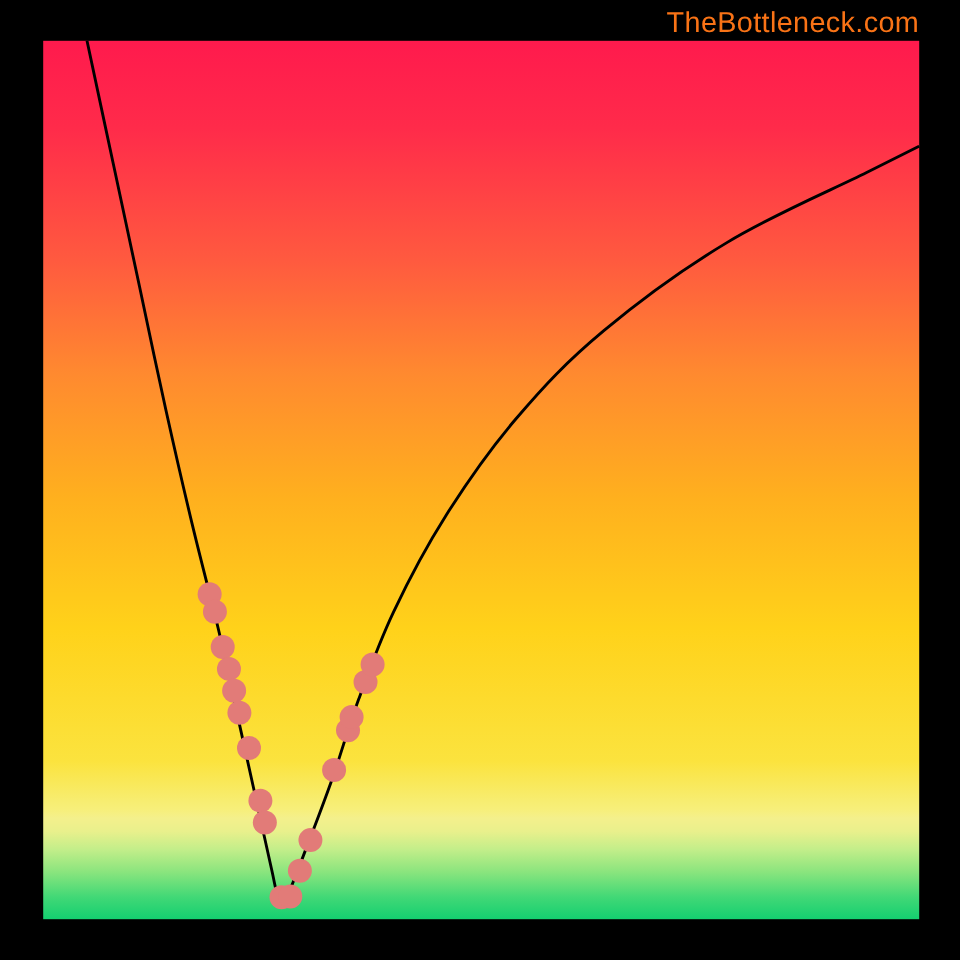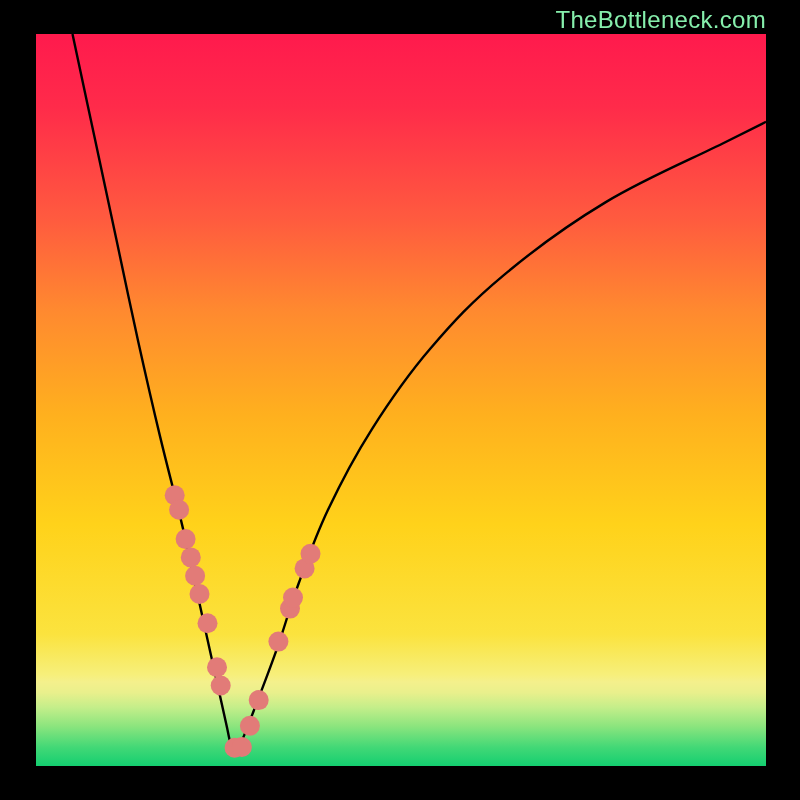--- a/index.html
+++ b/index.html
@@ -42,21 +42,21 @@
       #c4ee8a 92%,
       #8de57e 94.5%,
       #41d876 97.5%,
       #14cf70 100%
     );
 }
 .watermark {
   position: absolute;
   right: 34px;
   top: 6px;
-  color: #86efac;
+  color: #f97316;
   font-size: 24px;
   letter-spacing: 0.3px;
   font-weight: 500;
   user-select: none;
 }
 svg.curve {
   position: absolute;
   left: 0;
   top: 0;
   width: 730px;

